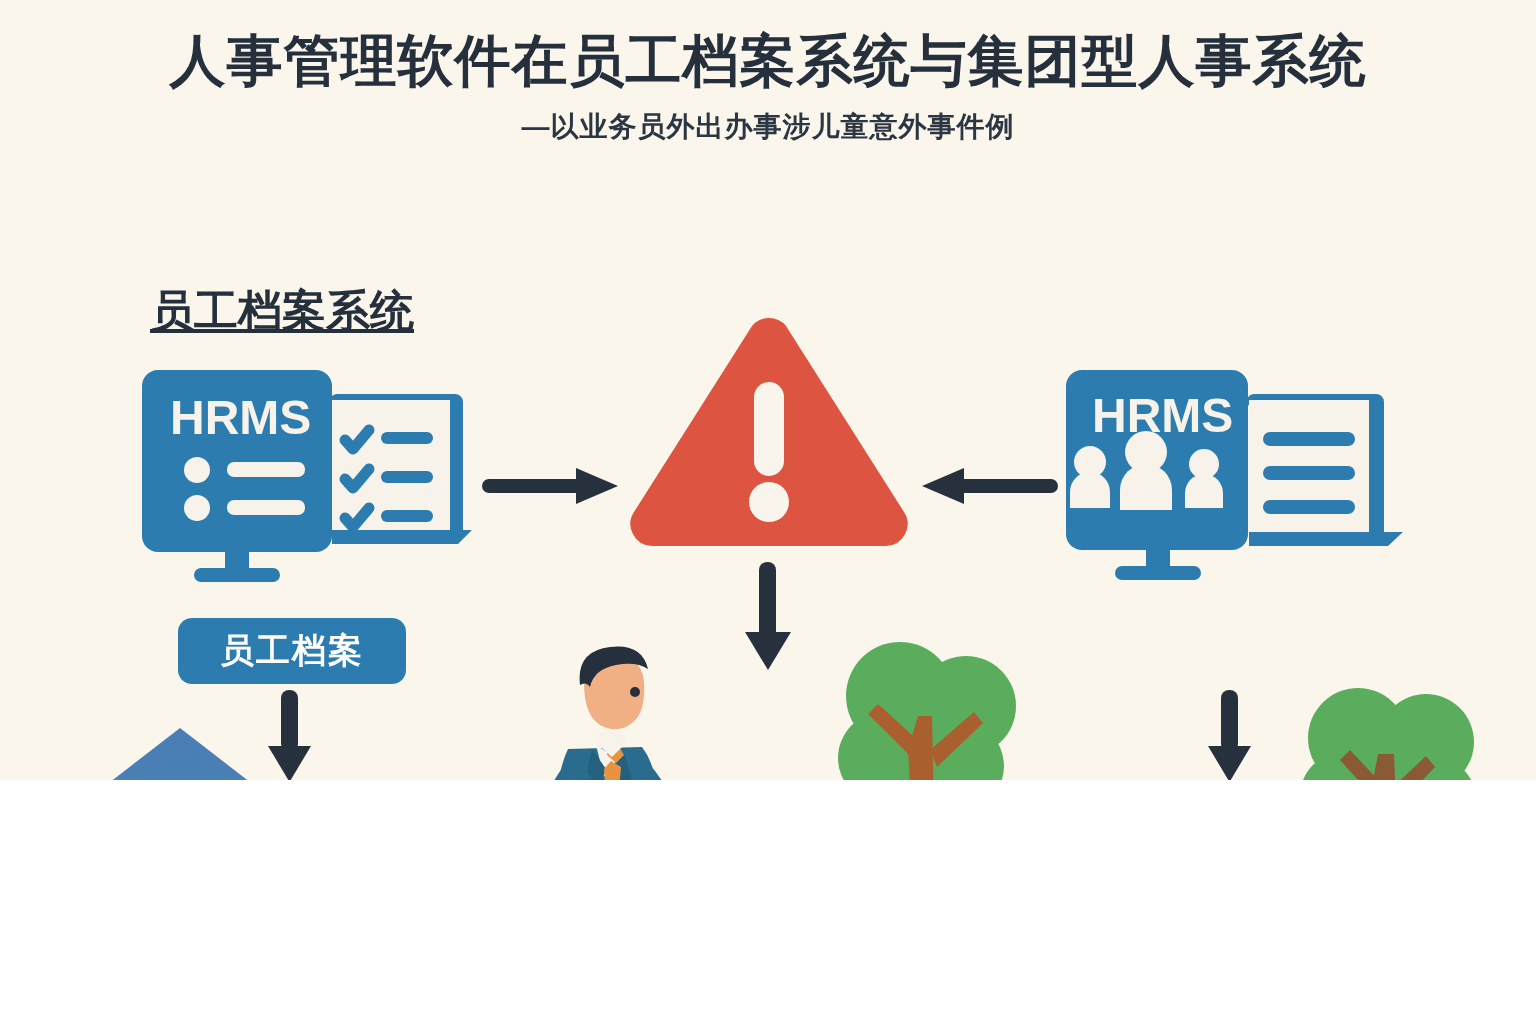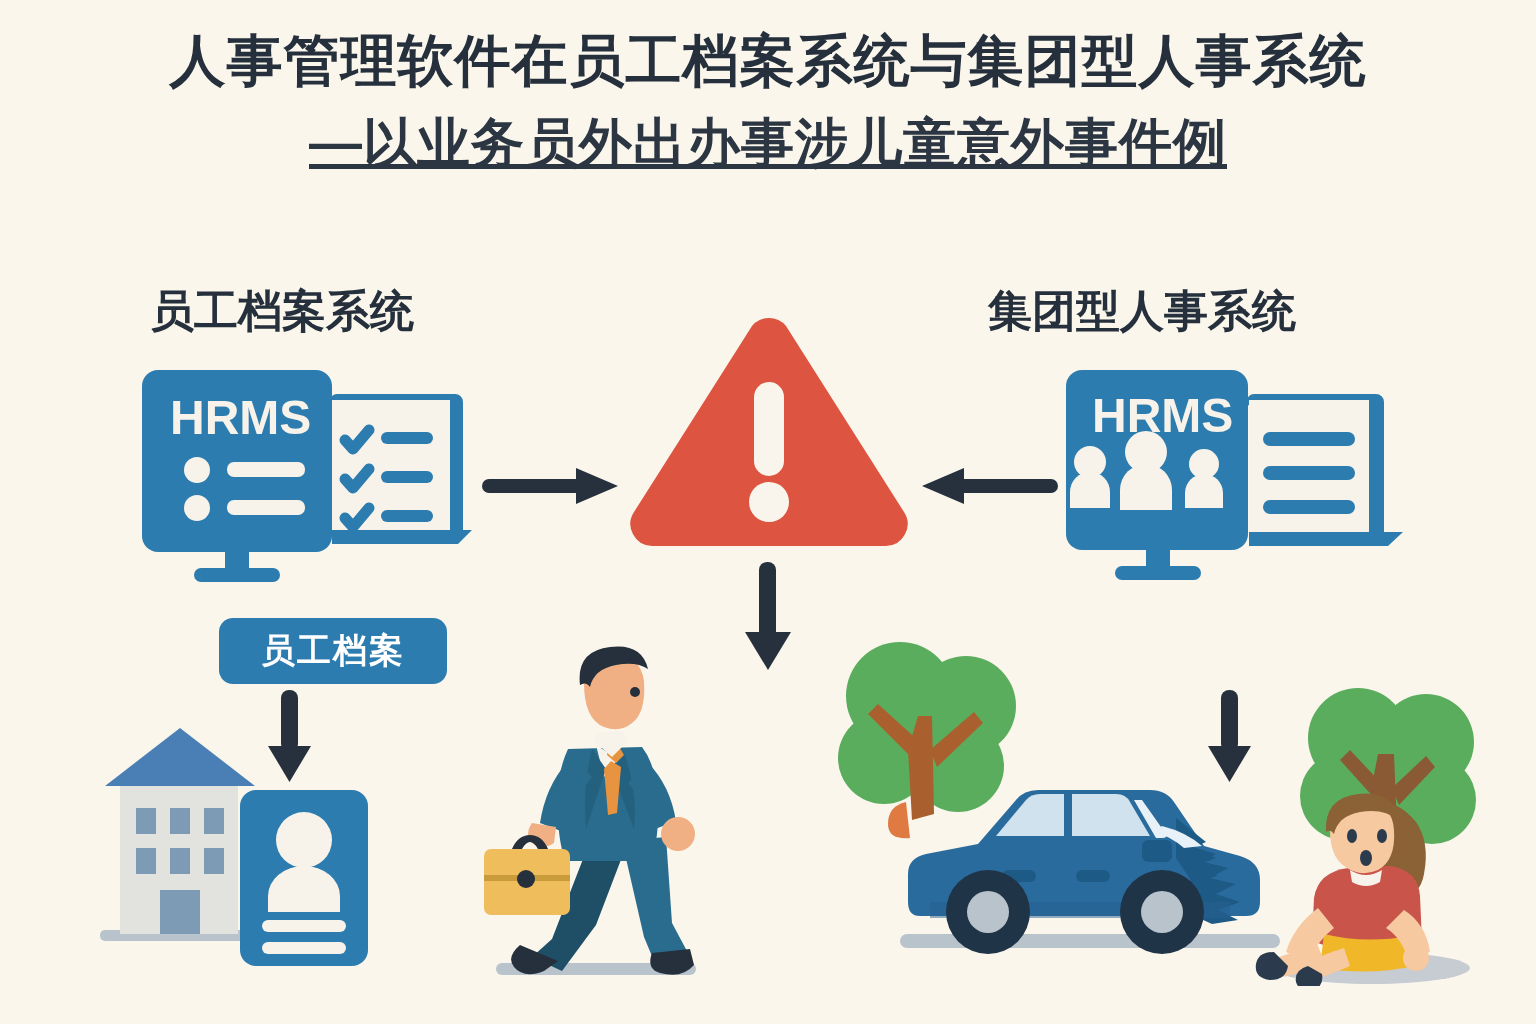--- a/index.html
+++ b/index.html
@@ -4,21 +4,21 @@
 <title>HRMS Infographic</title>
 <style>
   html, body {
     margin: 0;
     padding: 0;
     background: #ffffff;
   }
   #canvas {
     position: relative;
     width: 1536px;
-    height: 1024px;
+    height: 780px;
     background: #faf6ec;
     overflow: hidden;
     font-family: "Liberation Sans", "DejaVu Sans", sans-serif;
   }
 
   
   .title-block {
     position: absolute;
     top: 28px;
     left: 0;
@@ -28,53 +28,51 @@
   .title-line {
     font-size: 56px;
     font-weight: bold;
     color: #25303c;
     letter-spacing: 1px;
     line-height: 1.18;
     white-space: nowrap;
   }
   .subtitle-line {
     margin-top: 14px;
-    font-size: 53px;
+    font-size: 28px;
     font-weight: bold;
     color: #2b3642;
     letter-spacing: 1px;
     white-space: nowrap;
-    text-decoration: underline;
   }
 
   
   .section-heading {
     position: absolute;
     font-size: 44px;
     font-weight: bold;
     color: #25303c;
     white-space: nowrap;
   }
-  #heading-left  { left: 150px;  top: 282px; }
+  #heading-left  { left: 150px;  top: 282px; text-decoration: underline; }
   #heading-right { left: 988px;  top: 282px; }
 
   
   .badge {
     position: absolute;
     background: #2c7cb0;
     border-radius: 14px;
     color: #ffffff;
     font-size: 34px;
     font-weight: bold;
     padding: 10px 26px;
     white-space: nowrap;
     letter-spacing: 2px;
     box-sizing: border-box;
     text-align: center;
-    margin-left: 41px;
   }
   #badge-left  { left: 178px;  top: 618px; width: 228px; }
   #badge-right { left: 1118px; top: 618px; width: 228px; }
 
   
   .art { position: absolute; }
 
   
   .arrow { position: absolute; }
 </style>
@@ -82,21 +80,20 @@
 <body>
 
 <div id="canvas">
 
   <div class="title-block">
     <div class="title-line">人事管理软件在员工档案系统与集团型人事系统</div>
     <div class="subtitle-line">—以业务员外出办事涉儿童意外事件例</div>
   </div>
 
   <div class="section-heading" id="heading-left">员工档案系统</div>
-  <div class="section-heading" id="heading-right">集团型人事系统</div>
 
   <svg class="art" style="left:132px; top:362px;" width="340" height="225" viewBox="0 0 340 225">
 
     <path d="M205 32 h118 a8 8 0 0 1 8 8 v128 h-14 V46 h-112 a7 7 0 0 1 0-14 z" fill="#2c7cb0"></path>
     <rect x="200" y="38" width="118" height="132" fill="#f7f3ea"></rect>
     <path d="M200 168 h140 l-14 14 h-126 z" fill="#2c7cb0"></path>
 
     <g fill="none" stroke="#2c7cb0" stroke-width="11" stroke-linecap="round" stroke-linejoin="round">
       <polyline points="213,78 221,87 237,68"></polyline>
       <polyline points="213,117 221,126 237,107"></polyline>

